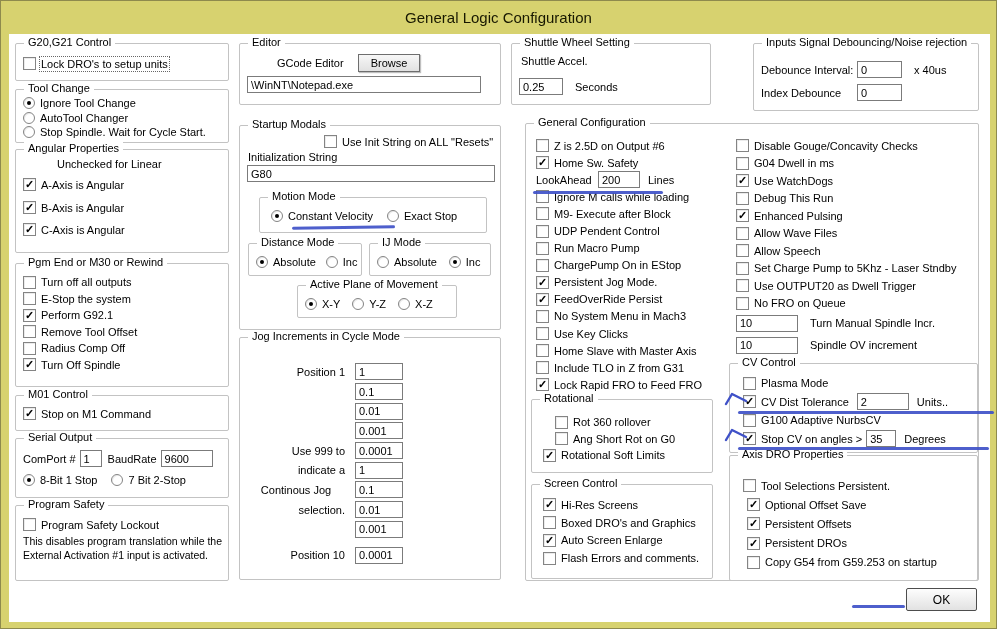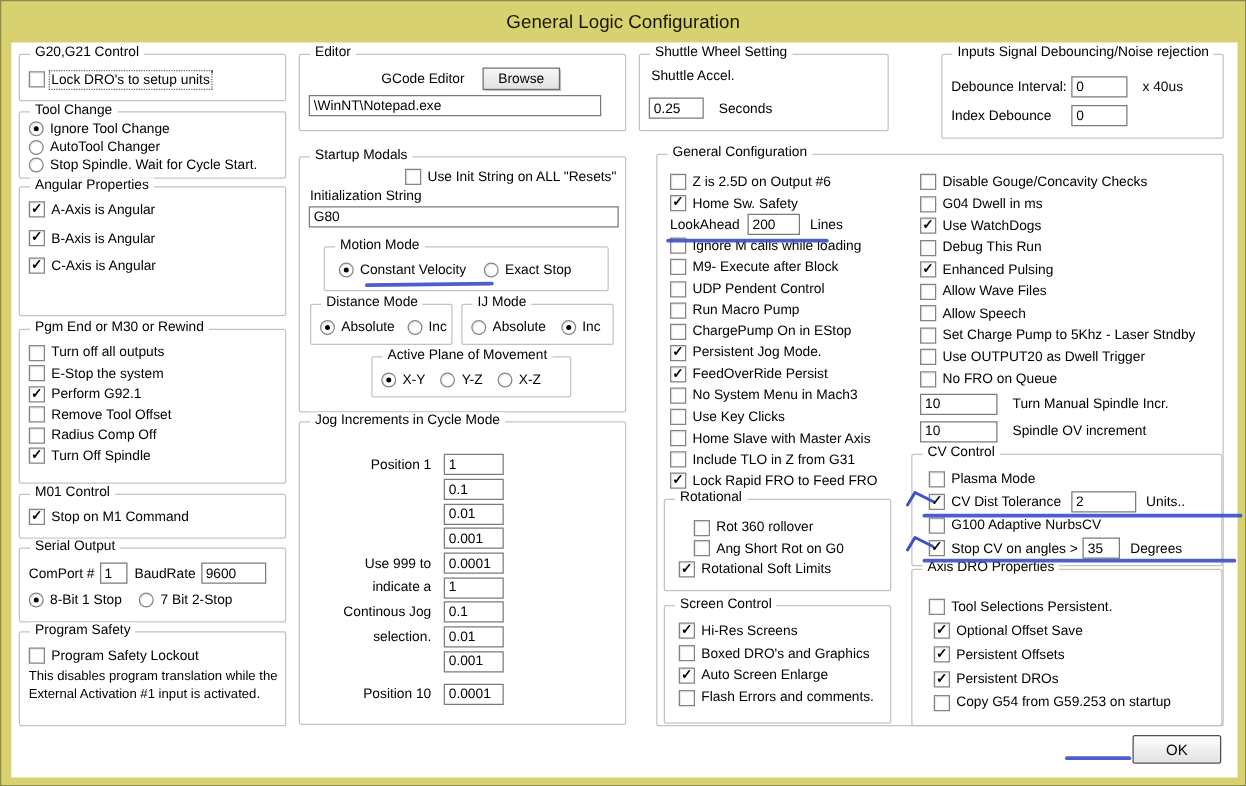--- a/index.html
+++ b/index.html
@@ -71,20 +71,23 @@
           </label>
           <label class="row ctl" style="height: 14.5px;">
             <span class="rb"></span>
             <span class="lbl">Stop Spindle. Wait for Cycle Start.</span>
           </label>
         </div>
       </div>
       <div class="grp" style="left: 14px; top: 148px; width: 214px; height: 104px;">
         <span class="grp-title">Angular Properties</span>
         <div class="grp-body" style="padding-top: 5px;">
+          <div class="row" style="height: 17px; padding-left: 34px;">
+            <span class="static">Unchecked for Linear</span>
+          </div>
           <div class="gap" style="height: 4px;"></div>
           <label class="row ctl" style="height: 17px;">
             <span class="cb on">✓</span>
             <span class="lbl">A-Axis is Angular</span>
           </label>
           <div class="gap" style="height: 6px;"></div>
           <label class="row ctl" style="height: 17px;">
             <span class="cb on">✓</span>
             <span class="lbl">B-Axis is Angular</span>
           </label>
@@ -166,21 +169,21 @@
           </div>
           <div class="row" style="height: 14px;">
             <span class="static small">External Activation #1 input is activated.</span>
           </div>
         </div>
       </div>
       <div class="grp" style="left: 238px; top: 42px; width: 262px; height: 62px;">
         <span class="grp-title">Editor</span>
         <div class="grp-body" style="padding-top: 9px;">
           <div class="row" style="height: 20px;">
-            <span class="plbl" style="margin-left: 58px;">GCode Editor</span>
+            <span class="plbl" style="margin-left: 30px;">GCode Editor</span>
             <span class="btn" style="margin-left: 14px;">Browse</span>
           </div>
           <div class="gap" style="height: 2px;"></div>
           <div class="row" style="height: 19px;">
             <input class="txt" type="text" value="\WinNT\Notepad.exe" style="width: 234px; margin-left: 0px;">
           </div>
         </div>
       </div>
       <div class="grp" style="left: 238px; top: 124px; width: 262px; height: 205px;">
         <span class="grp-title">Startup Modals</span>
@@ -284,21 +287,21 @@
           </div>
           <div class="row" style="height: 19.7px;">
             <span class="plbl" style="width: 104px; text-align: right; padding-right: 6px;">Use 999 to</span>
             <input class="txt" type="text" value="0.0001" style="width: 48px;">
           </div>
           <div class="row" style="height: 19.7px;">
             <span class="plbl" style="width: 104px; text-align: right; padding-right: 6px;">indicate a</span>
             <input class="txt" type="text" value="1" style="width: 48px;">
           </div>
           <div class="row" style="height: 19.7px;">
-            <span class="plbl" style="width: 104px; text-align: right; padding-right: 6px;">Continous Jog</span>
+            <span class="plbl" style="width: 104px; text-align: center; padding-right: 6px;">Continous Jog</span>
             <input class="txt" type="text" value="0.1" style="width: 48px;">
           </div>
           <div class="row" style="height: 19.7px;">
             <span class="plbl" style="width: 104px; text-align: right; padding-right: 6px;">selection.</span>
             <input class="txt" type="text" value="0.01" style="width: 48px;">
           </div>
           <div class="row" style="height: 19.7px;">
             <span class="plbl" style="width: 104px;"></span>
             <input class="txt" type="text" value="0.001" style="width: 48px;">
           </div>

